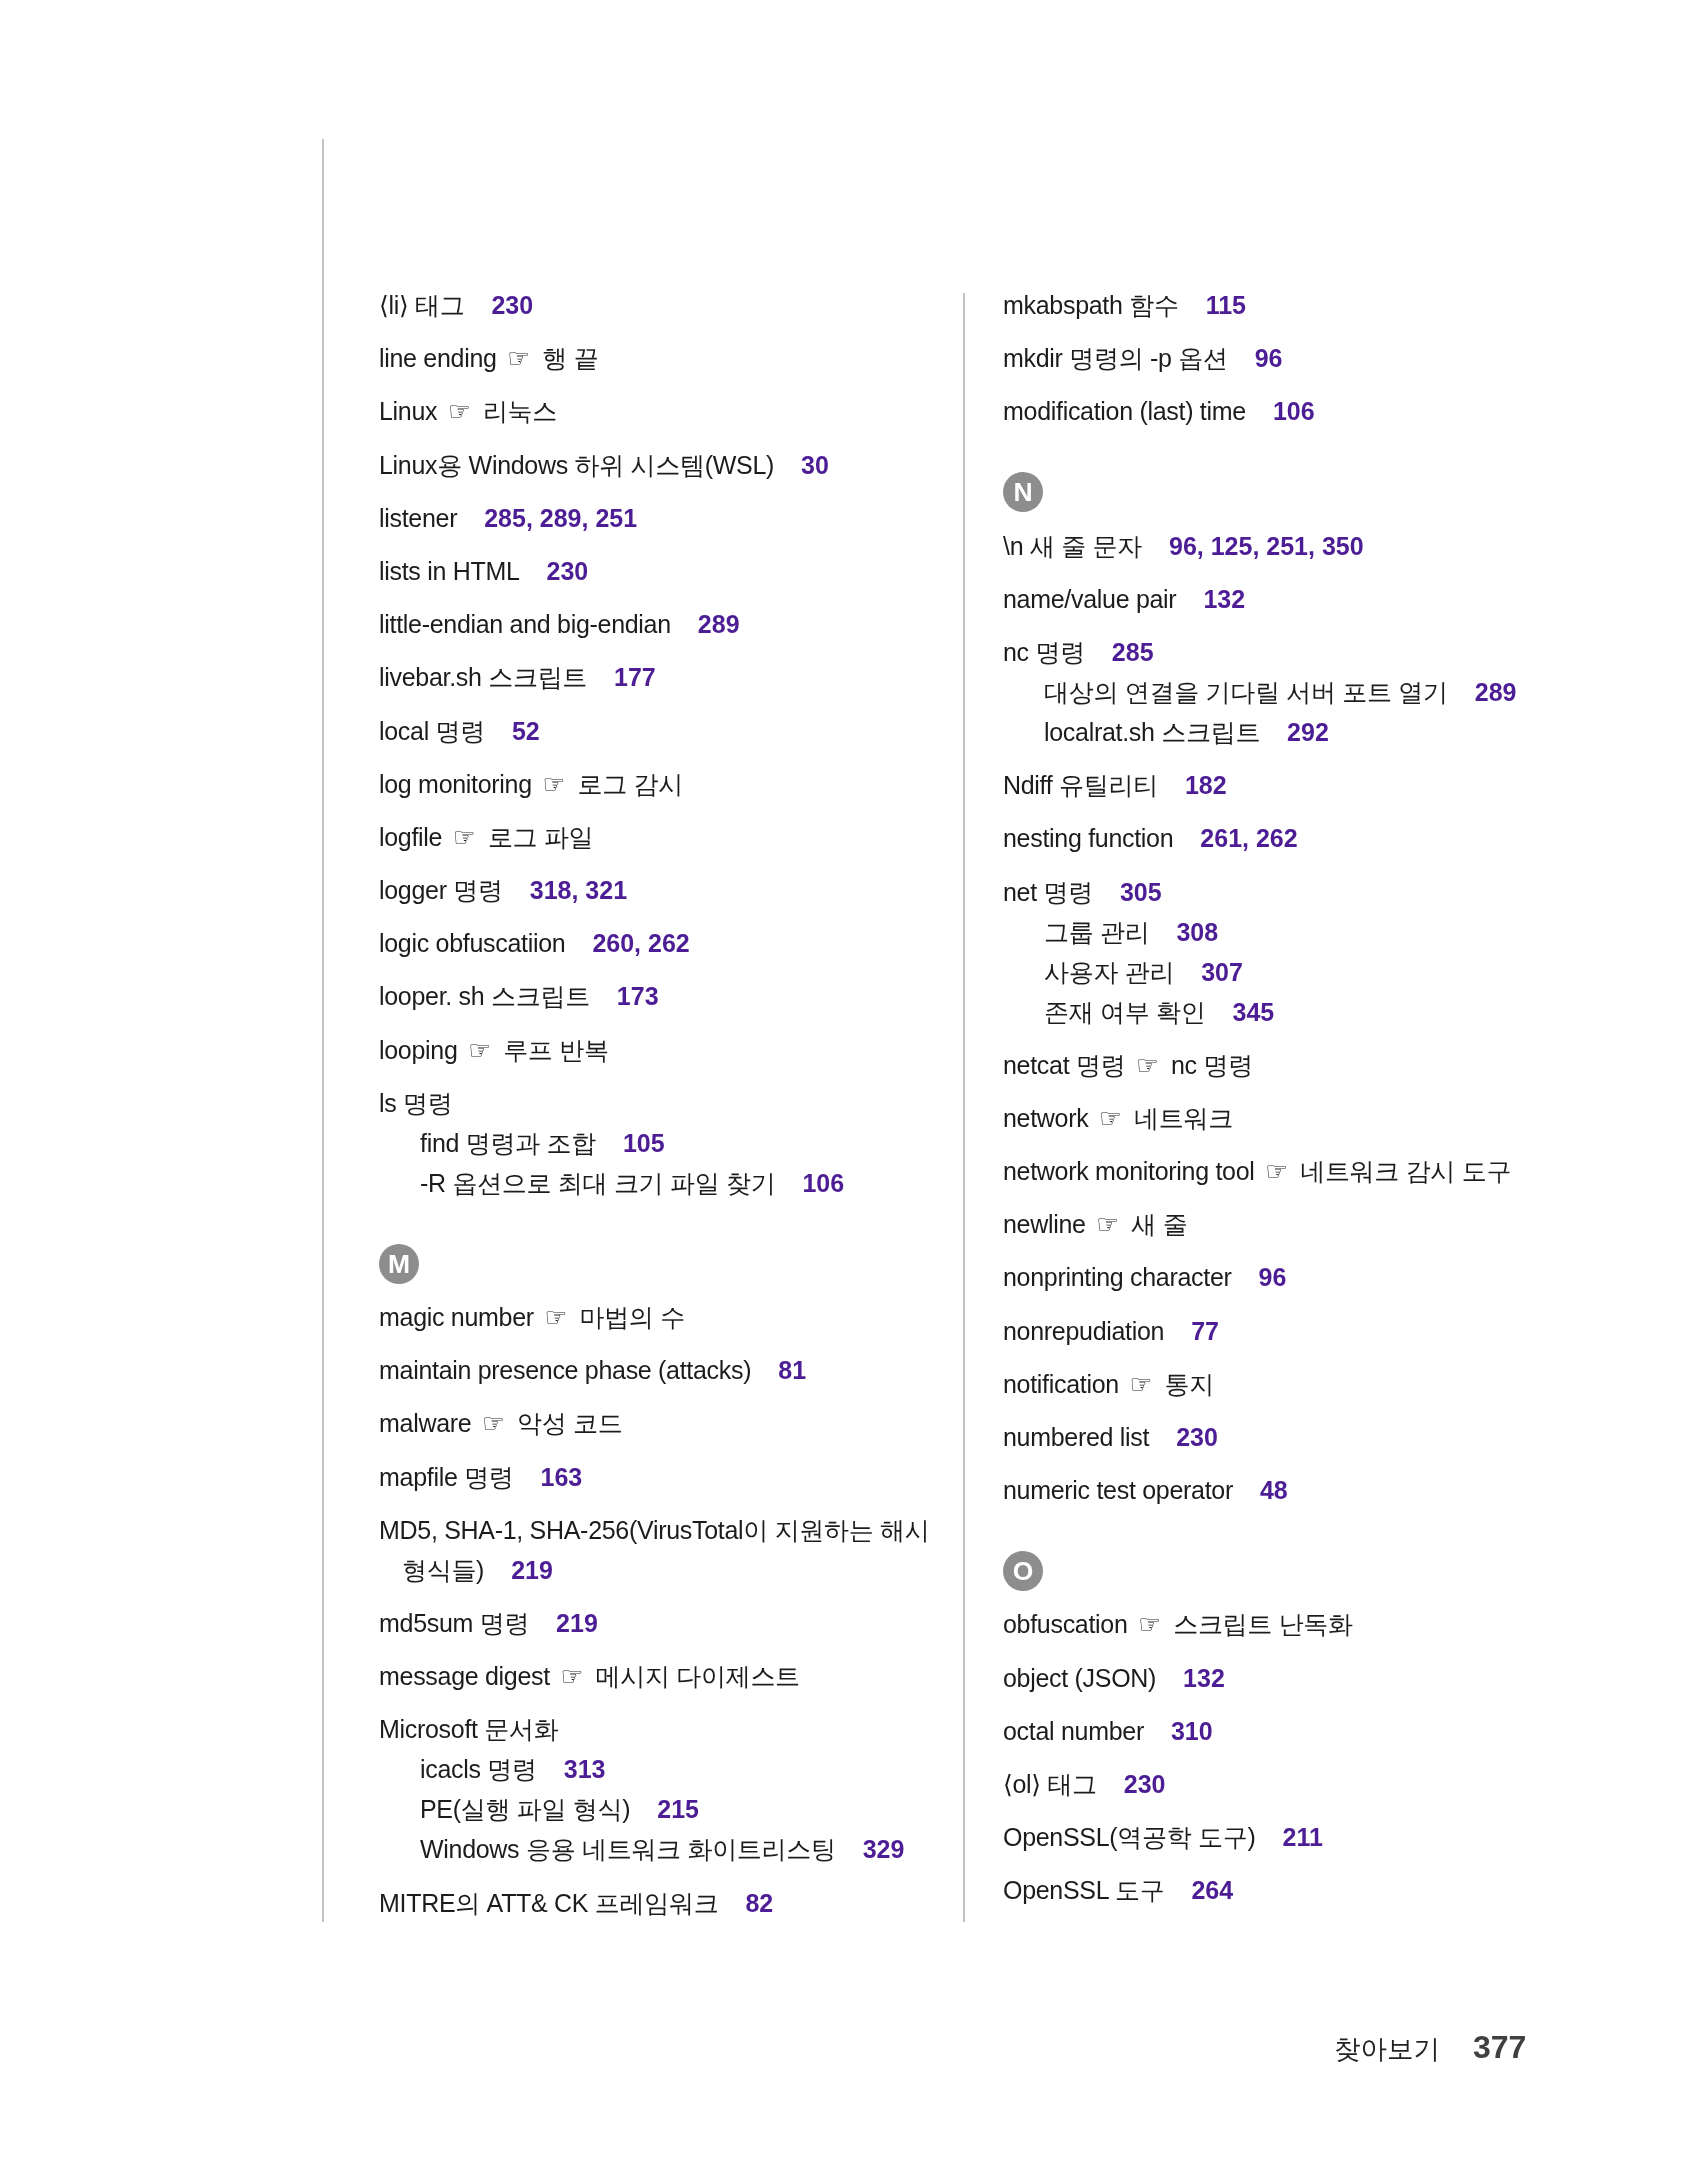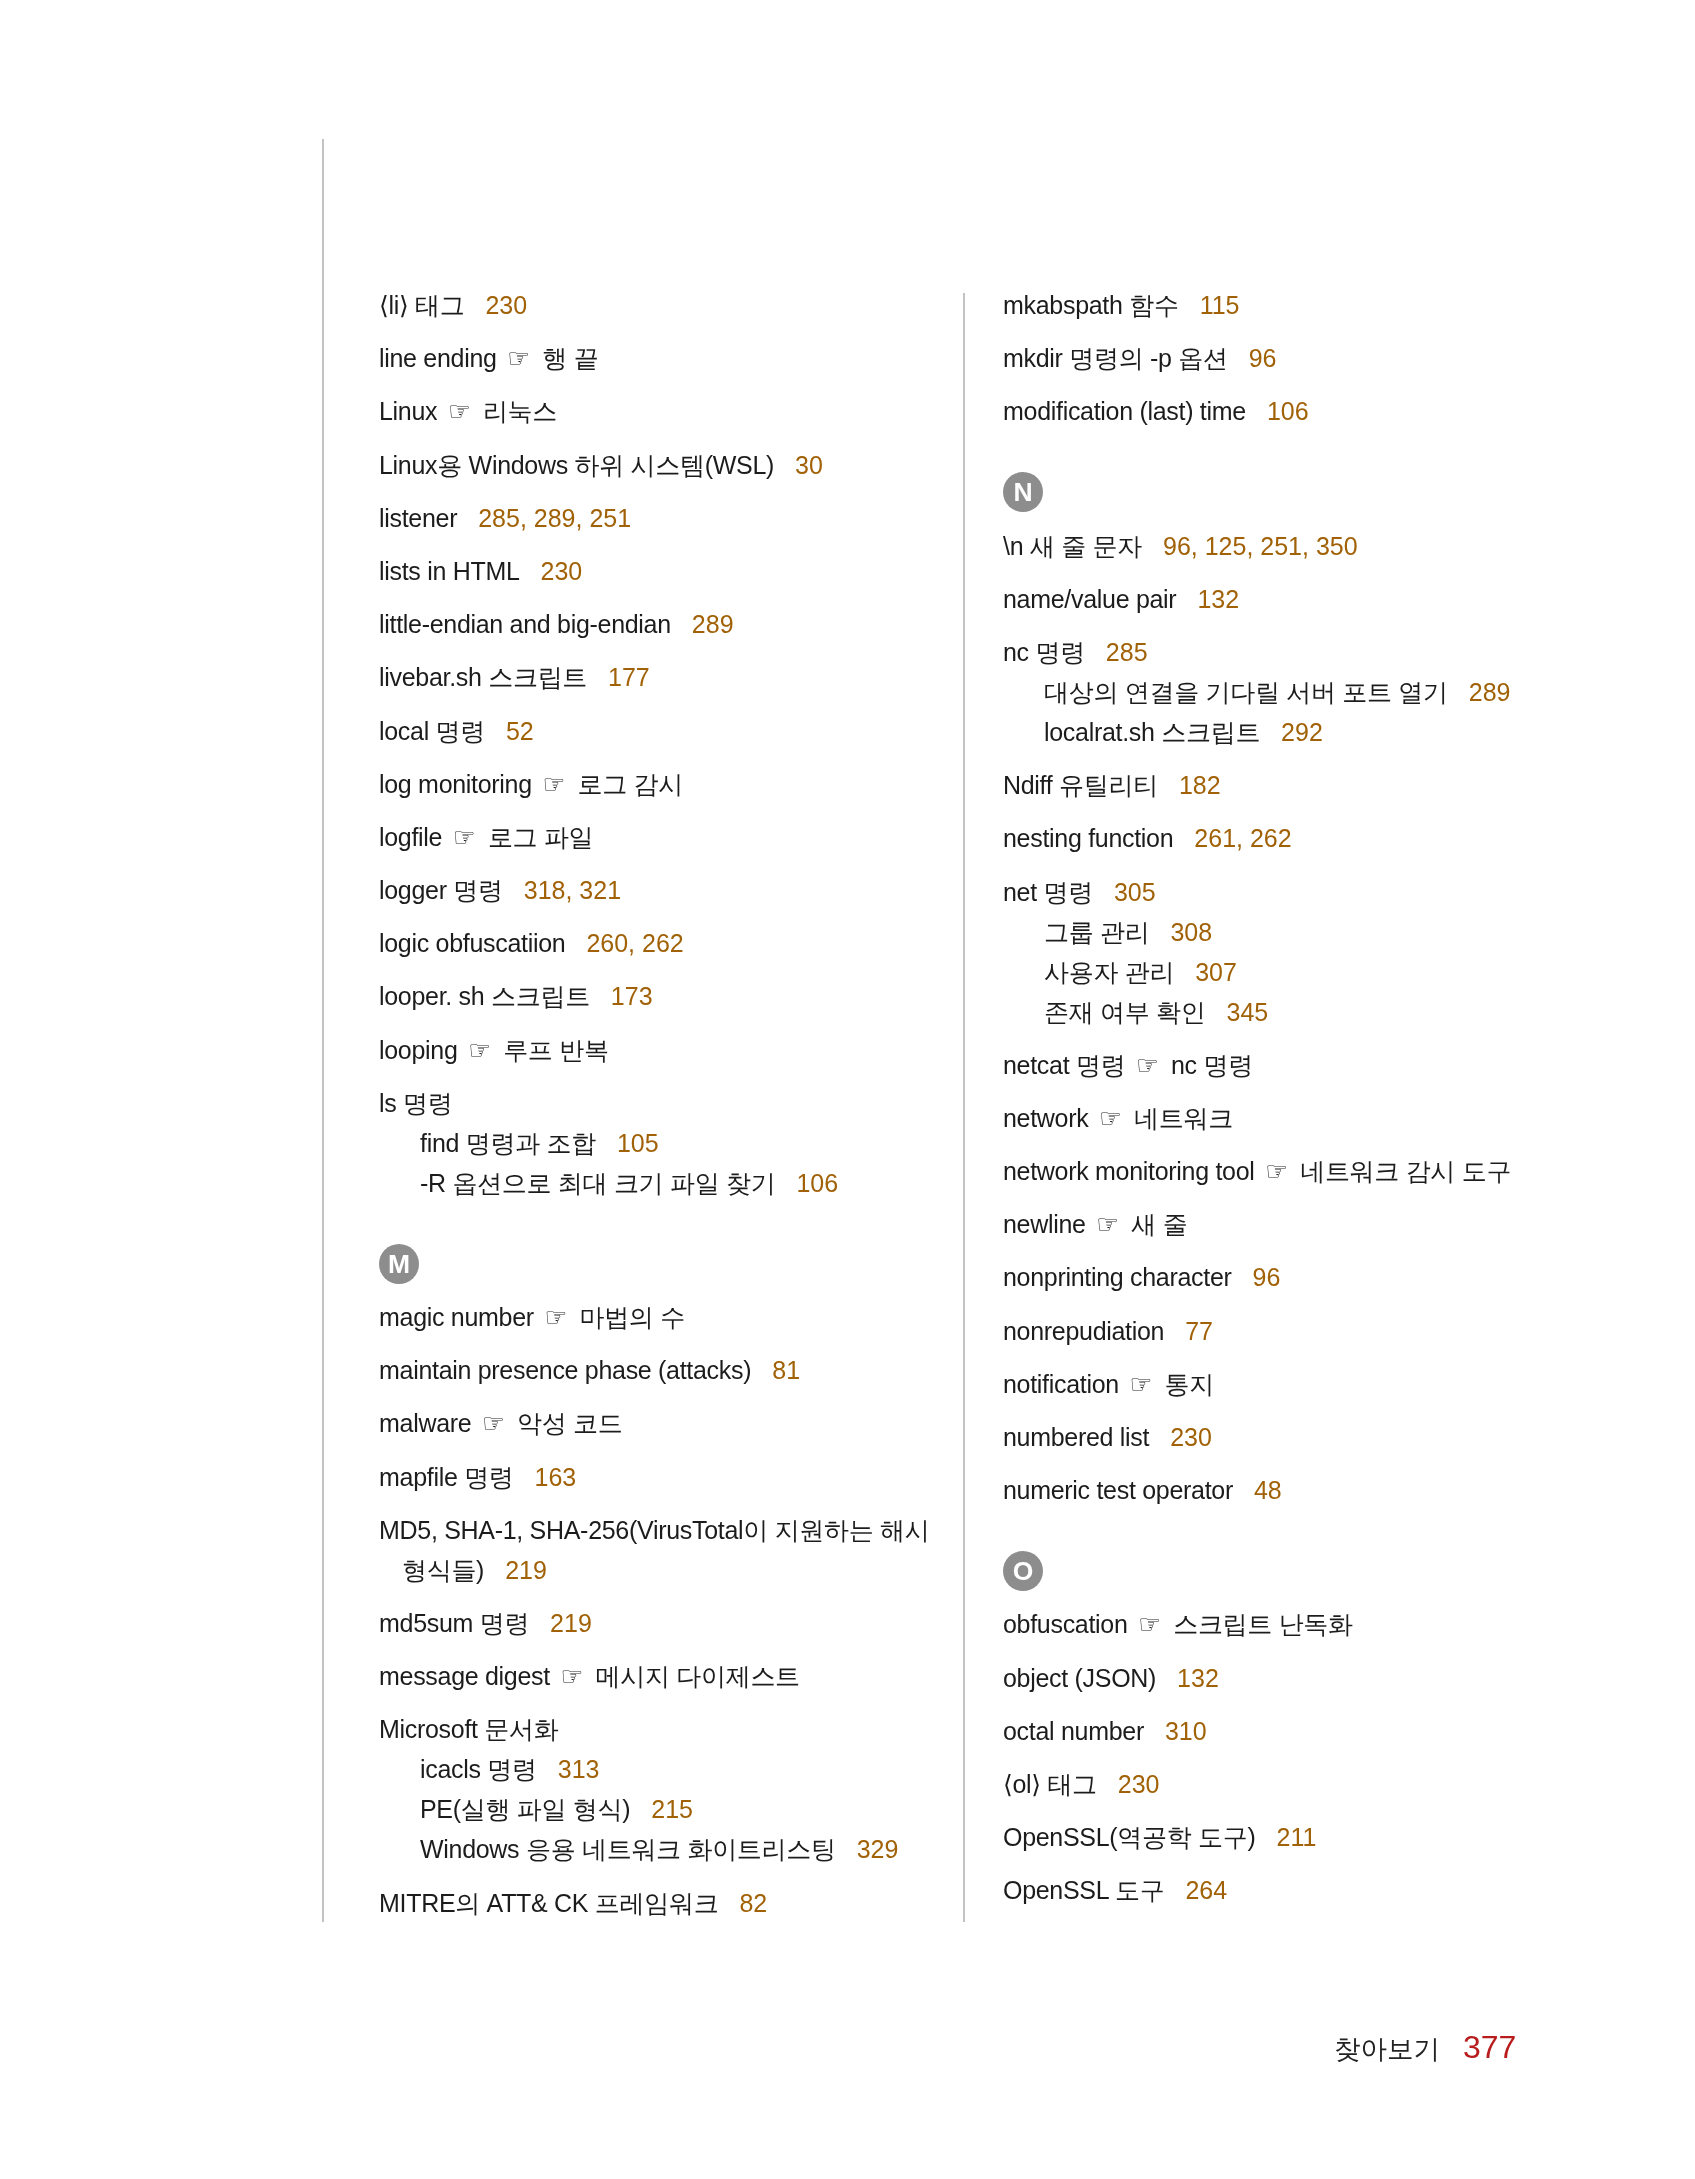--- a/index.html
+++ b/index.html
@@ -25,33 +25,33 @@
     padding-left:23px;
     text-indent:-23px;
   }
   .col > .entry:first-child{margin-top:0;}
   .entry.sub{
     margin-top:0;
     padding-left:41px;
     text-indent:0;
   }
   .xref-icon{margin:0 12.4px 0 10.6px;font-size:25.6px;color:#1c1c1c;}
-  .pages{font-weight:normal;color:#a16207;margin-left:21px;letter-spacing:0;}
+  .pages{font-weight:bold;color:#4c1d95;margin-left:27px;letter-spacing:0;}
   .section{
     width:40px;height:40px;border-radius:50%;
     background:#8d8d8d;color:#ffffff;
     font-weight:bold;font-size:26.5px;line-height:40px;text-align:center;
     margin:41px 0 10.6px 0;
     padding-left:0;text-indent:0;
   }
   .footer{
     position:absolute;left:1334px;top:2029px;
     font-size:26.5px;color:#222222;white-space:nowrap;
   }
-  .footer .pagenum{font-weight:normal;font-size:32px;color:#b91c1c;margin-left:23px;}
+  .footer .pagenum{font-weight:bold;font-size:32px;color:#404040;margin-left:33px;}
 </style>
 </head>
 <body>
 
 <div class="page">
   <div class="rule rule-left"></div>
   <div class="rule rule-right"></div>
 
   <div class="col col-left">
       <div class="entry"><span class="term">⟨li⟩ 태그</span><span class="pages">230</span></div>

